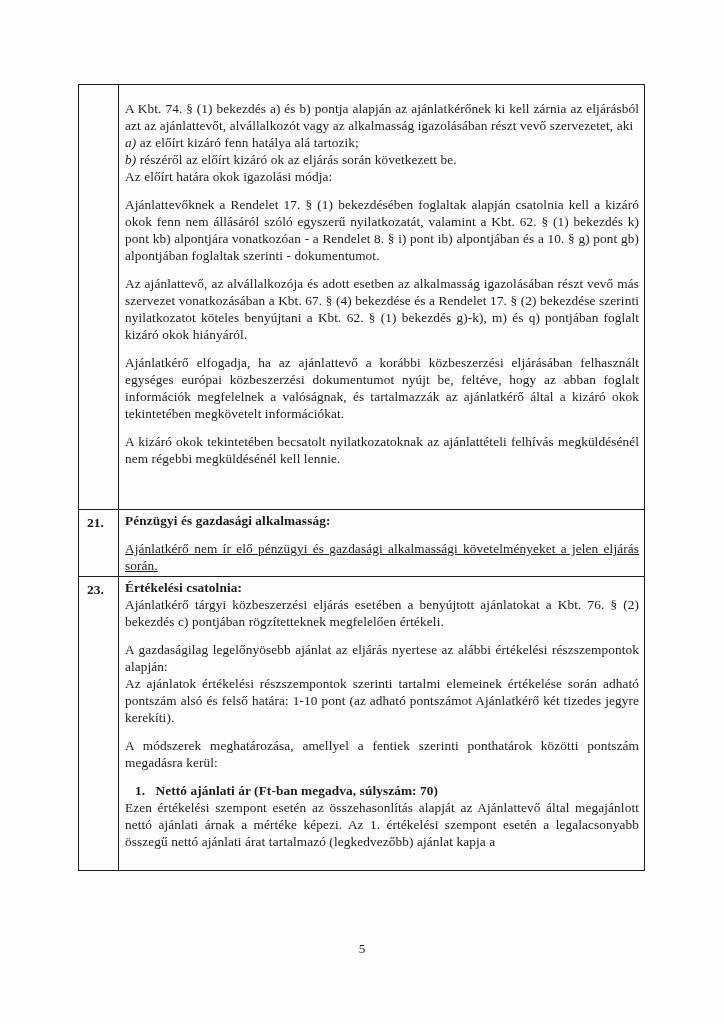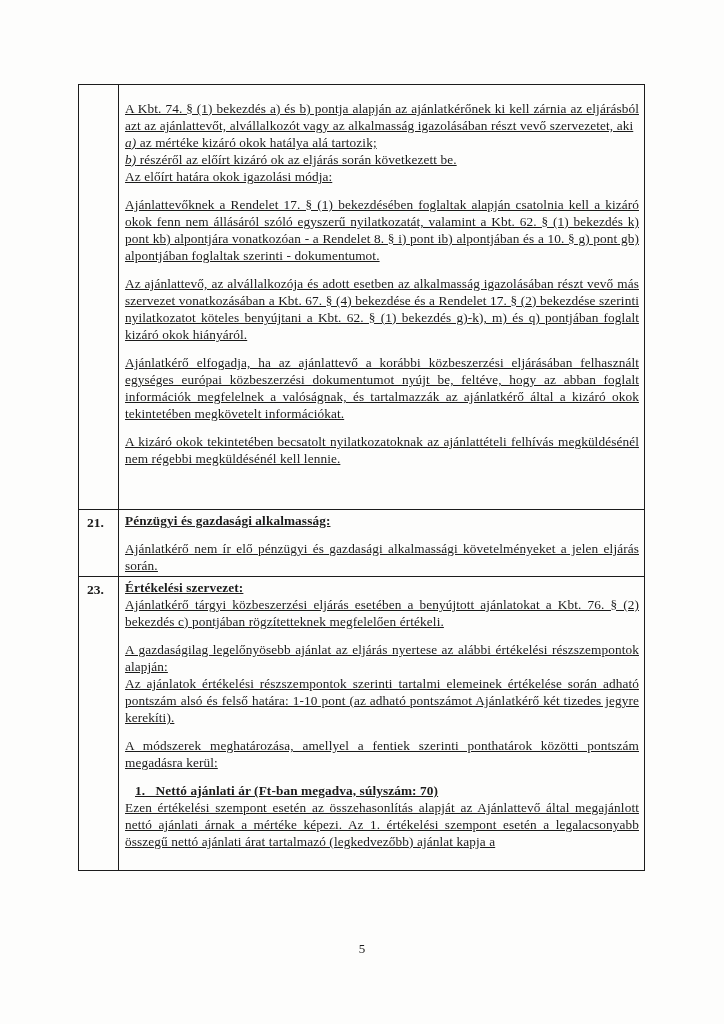--- a/index.html
+++ b/index.html
@@ -28,21 +28,20 @@
     font-weight:bold;
     font-size:13.5px;
     padding:5px 2px 0 8px;
     font-family:Liberation Serif, serif;
   }
   td.content {
     font-size:13.3px;
     line-height:17px;
     padding:2px 5px 2px 6px;
     letter-spacing:0.1px;
-    text-decoration:underline;
   }
   td.content p { text-align:justify; }
   td.content p.left { text-align:left; }
   td.content p.gap { margin-top:11px; }
   td.content p.list { padding-left:10px; text-align:left; }
   tr.r0 td.content { padding-top:15px; }
   tr.r0 td { height:425px; }
   tr.r1 td { height:67px; }
   tr.r2 td { height:66px; }
   tr.r3 td { height:294px; }
@@ -59,40 +58,40 @@
 </head>
 <body>
 
 <div class="page">
   <table class="doc-table">
     <tbody id="doc-body">
         <tr class="r0">
           <td class="num"></td>
           <td class="content">
             <p><span>A Kbt. 74. § (1) bekezdés a) és b) pontja alapján az ajánlatkérőnek ki kell zárnia az eljárásból azt az ajánlattevőt, alvállalkozót vagy az alkalmasság igazolásában részt vevő szervezetet, aki</span></p>
-            <p class="left"><span class="i">a)</span><span> az mértéke kizáró okok hatálya alá tartozik;</span></p>
+            <p class="left"><span class="i">a)</span><span> az előírt kizáró fenn hatálya alá tartozik;</span></p>
             <p class="left"><span class="i">b)</span><span> részéről az előírt kizáró ok az eljárás során következett be.</span></p>
             <p class="left"><span>Az előírt határa okok igazolási módja:</span></p>
             <p class="gap"><span>Ajánlattevőknek a Rendelet 17. § (1) bekezdésében foglaltak alapján csatolnia kell a kizáró okok fenn nem állásáról szóló egyszerű nyilatkozatát, valamint a Kbt. 62. § (1) bekezdés k) pont kb) alpontjára vonatkozóan - a Rendelet 8. § i) pont ib) alpontjában és a 10. § g) pont gb) alpontjában foglaltak szerinti - dokumentumot.</span></p>
             <p class="gap"><span>Az ajánlattevő, az alvállalkozója és adott esetben az alkalmasság igazolásában részt vevő más szervezet vonatkozásában a Kbt. 67. § (4) bekezdése és a Rendelet 17. § (2) bekezdése szerinti nyilatkozatot köteles benyújtani a Kbt. 62. § (1) bekezdés g)-k), m) és q) pontjában foglalt kizáró okok hiányáról.</span></p>
             <p class="gap"><span>Ajánlatkérő elfogadja, ha az ajánlattevő a korábbi közbeszerzési eljárásában felhasznált egységes európai közbeszerzési dokumentumot nyújt be, feltéve, hogy az abban foglalt információk megfelelnek a valóságnak, és tartalmazzák az ajánlatkérő által a kizáró okok tekintetében megkövetelt információkat.</span></p>
             <p class="gap"><span>A kizáró okok tekintetében becsatolt nyilatkozatoknak az ajánlattételi felhívás megküldésénél nem régebbi megküldésénél kell lennie.</span></p>
           </td>
         </tr>
         <tr class="r1">
           <td class="num">21.</td>
           <td class="content">
             <p class="left"><span class="b">Pénzügyi és gazdasági alkalmasság:</span></p>
             <p class="gap"><span class="u">Ajánlatkérő nem ír elő pénzügyi és gazdasági alkalmassági követelményeket a jelen eljárás során.</span></p>
           </td>
         </tr>
         <tr class="r3">
           <td class="num">23.</td>
           <td class="content">
-            <p class="left"><span class="b">Értékelési szervezet:</span></p>
+            <p class="left"><span class="b">Értékelési csatolnia:</span></p>
             <p><span>Ajánlatkérő tárgyi közbeszerzési eljárás esetében a benyújtott ajánlatokat a Kbt. 76. § (2) bekezdés c) pontjában rögzítetteknek megfelelően értékeli.</span></p>
             <p class="gap"><span>A gazdaságilag legelőnyösebb ajánlat az eljárás nyertese az alábbi értékelési részszempontok alapján:</span></p>
             <p><span>Az ajánlatok értékelési részszempontok szerinti tartalmi elemeinek értékelése során adható pontszám alsó és felső határa: 1-10 pont (az adható pontszámot Ajánlatkérő két tizedes jegyre kerekíti).</span></p>
             <p class="gap"><span>A módszerek meghatározása, amellyel a fentiek szerinti ponthatárok közötti pontszám megadásra kerül:</span></p>
             <p class="gap list"><span class="b">1.&nbsp;&nbsp;&nbsp;Nettó ajánlati ár (Ft-ban megadva, súlyszám: 70)</span></p>
             <p><span>Ezen értékelési szempont esetén az összehasonlítás alapját az Ajánlattevő által megajánlott nettó ajánlati árnak a mértéke képezi. Az 1. értékelési szempont esetén a legalacsonyabb összegű nettó ajánlati árat tartalmazó (legkedvezőbb) ajánlat kapja a</span></p>
           </td>
         </tr>
       </tbody>
   </table>

